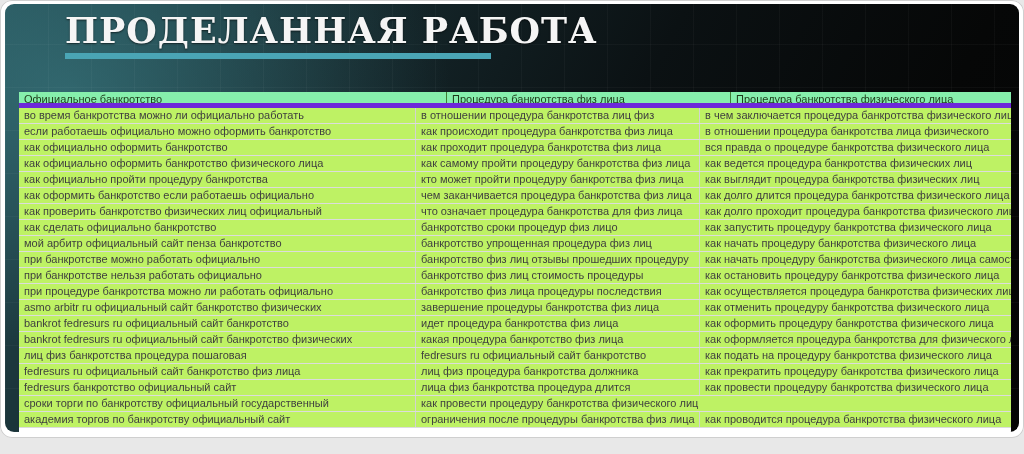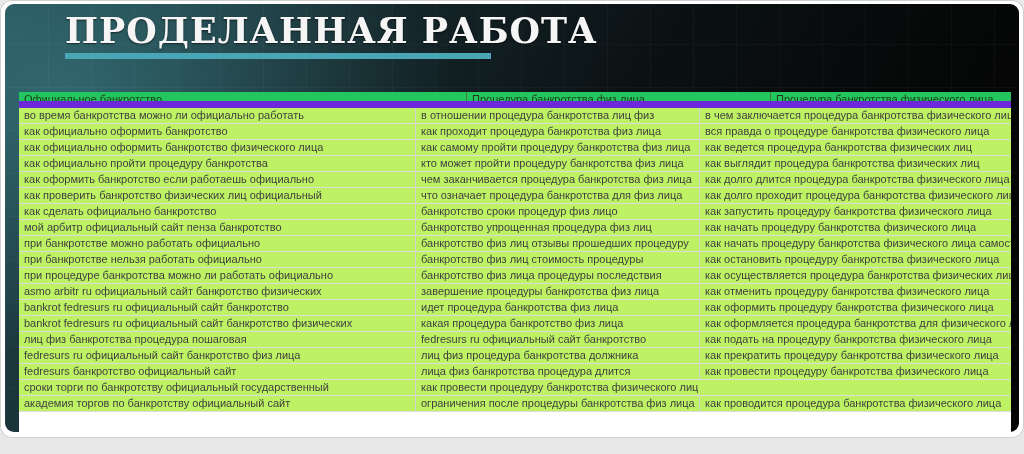--- a/index.html
+++ b/index.html
@@ -30,21 +30,21 @@
   .ktable{
     position:absolute;left:14px;top:88px;width:992px;height:345px;
     overflow:hidden;background:#ffffff;font-size:11px;color:#3f3f3f;
   }
   .trow{
     display:grid;grid-template-columns:396px 284px 312px;
     height:16px;box-sizing:border-box;border-bottom:1px solid #dcdcdc;
     background:#bef264;
   }
   .trow.head{
-    background:#22c55e;border-bottom:7px solid #6d28d9;color:#1e3a1a;gap:20px;
+    background:#86efac;border-bottom:5px solid #6d28d9;color:#1e3a1a;
   }
   .tcell{
     white-space:nowrap;overflow:hidden;line-height:15px;padding:0 0 0 5px;
     box-sizing:border-box;
   }
   .trow .tcell + .tcell{border-left:1px solid #d2d2d2;}
   .trow.head .tcell + .tcell{border-left:1px solid #3f7d35;margin-left:31px;}
 </style>
 </head>
 <body>
@@ -57,20 +57,25 @@
       <div class="trow head">
           <div class="tcell">Официальное банкротство</div>
           <div class="tcell">Процедура банкротства физ лица</div>
           <div class="tcell">Процедура банкротства физического лица</div>
         </div>
       <div>
           <div class="trow">
             <div class="tcell">во время банкротства можно ли официально работать</div>
             <div class="tcell">в отношении процедура банкротства лиц физ</div>
             <div class="tcell">в чем заключается процедура банкротства физического лица</div>
+          </div>
+          <div class="trow">
+            <div class="tcell">если работаешь официально можно оформить банкротство</div>
+            <div class="tcell">как происходит процедура банкротства физ лица</div>
+            <div class="tcell">в отношении процедура банкротства лица физического</div>
           </div>
           <div class="trow">
             <div class="tcell">как официально оформить банкротство</div>
             <div class="tcell">как проходит процедура банкротства физ лица</div>
             <div class="tcell">вся правда о процедуре банкротства физического лица</div>
           </div>
           <div class="trow">
             <div class="tcell">как официально оформить банкротство физического лица</div>
             <div class="tcell">как самому пройти процедуру банкротства физ лица</div>
             <div class="tcell">как ведется процедура банкротства физических лиц</div>

